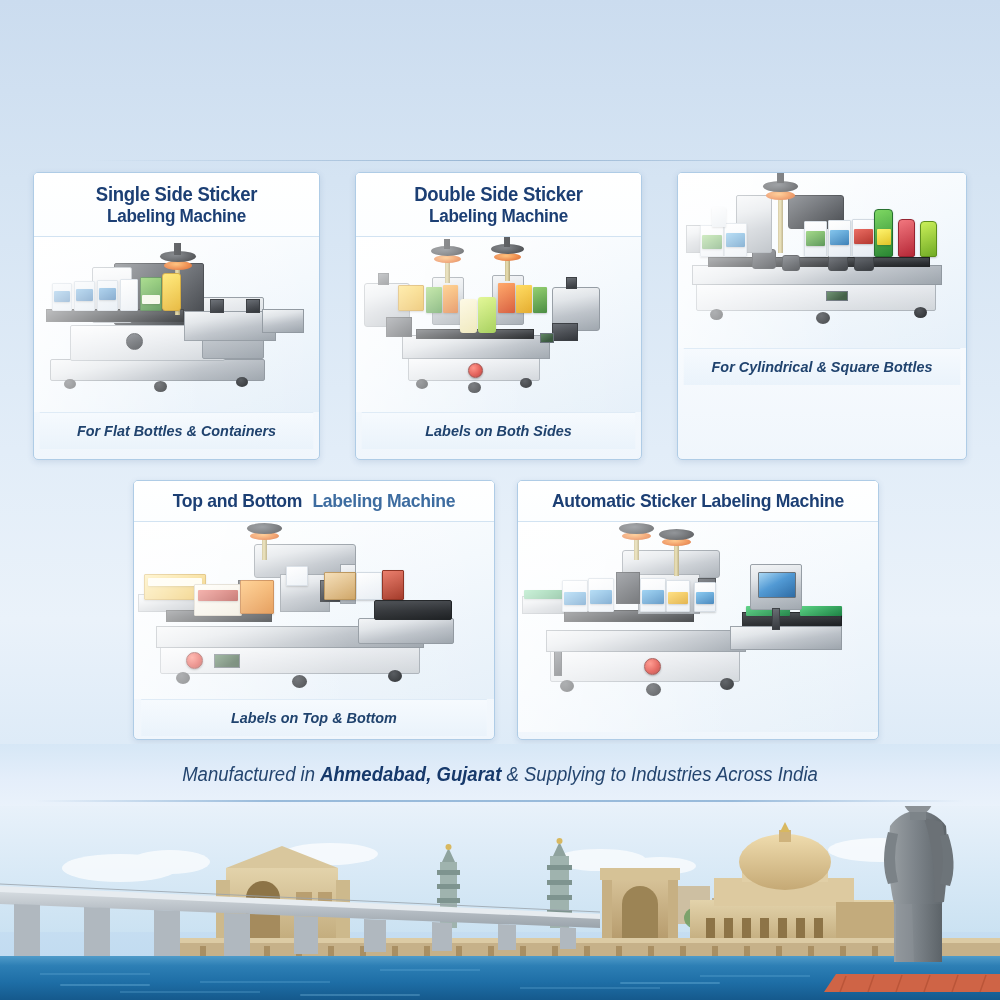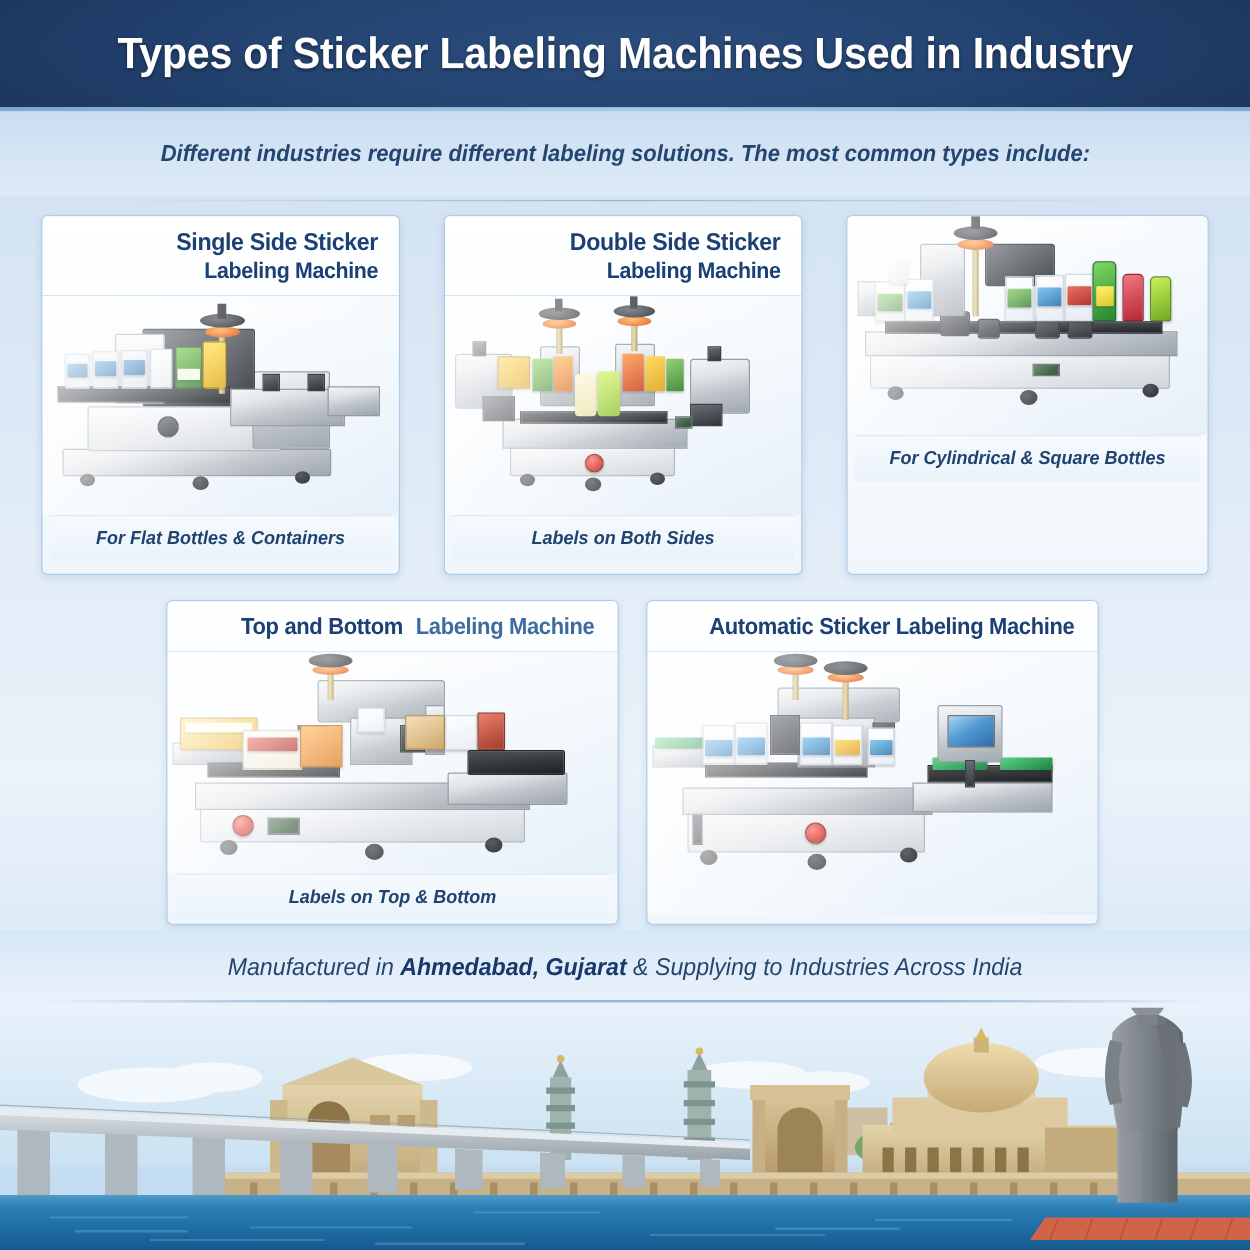--- a/index.html
+++ b/index.html
@@ -65,21 +65,21 @@
   .card {
     position: absolute;
     background: linear-gradient(180deg, #ffffff 0%, #fbfdff 40%, #f0f6fc 100%);
     border: 1.5px solid #afcce6;
     border-radius: 5px;
     box-shadow: 0 2px 6px rgba(40,80,130,0.13), inset 0 1px 0 #ffffff;
     overflow: hidden;
   }
   .card-head {
     padding: 11px 10px 10px 10px;
-    text-align: right;
+    text-align: center;
     border-bottom: 1px solid #d2e3f2;
     background: linear-gradient(180deg,#ffffff 0%, #fcfeff 100%);
   }
   .card-title {
     color: #1c3f74;
     font-weight: bold;
     line-height: 1.12;
     letter-spacing: -0.3px;
     transform: scaleX(0.95);
   }
@@ -186,27 +186,21 @@
     position:absolute;
     background: linear-gradient(100deg, rgba(255,255,255,.75), rgba(255,255,255,.12) 60%, rgba(255,255,255,0));
     pointer-events:none;
   }
 </style>
 </head>
 <body>
 
 <div id="page">
 
-  <div id="header">
-    <div id="header-title">Types of Sticker Labeling Machines Used in Industry</div>
-  </div>
-
-  <div id="subtitle-wrap">
-    <div id="subtitle">Different industries require different labeling solutions. The most common types include:</div>
-  </div>
+
   <div id="subtitle-rule"></div>
 
   <div class="card r1" style="left:33px; top:172px; width:287px; height:288px;">
     <div class="card-head">
       <div class="card-title">
         <span class="l1">Single Side Sticker</span>
         <span class="l2">Labeling Machine</span>
       </div>
     </div>
     <div class="card-body" style="height:175px;">

